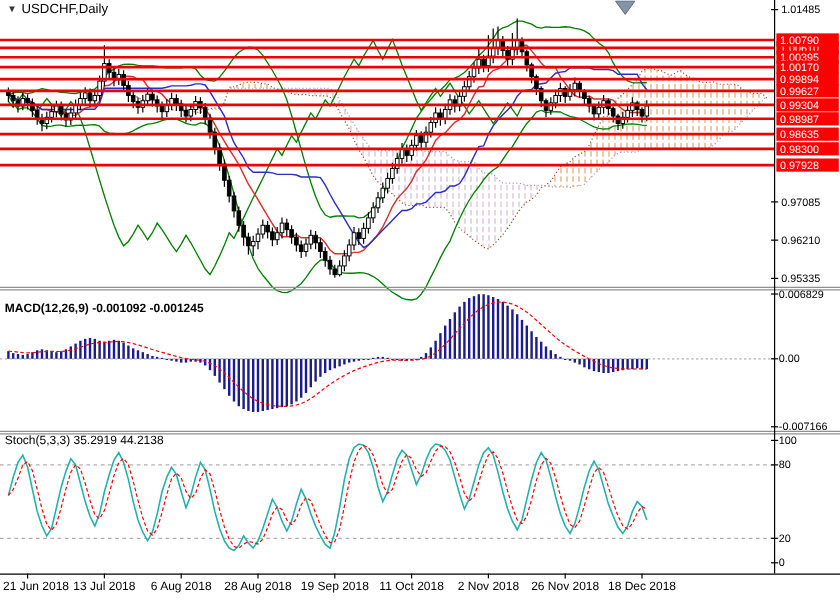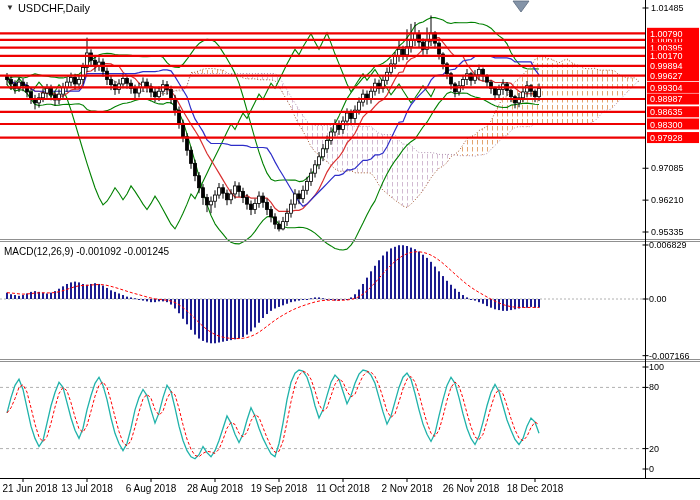--- a/index.html
+++ b/index.html
@@ -2,34 +2,35 @@
 <html><head>
 <meta charset="utf-8">
 <style>
   html,body{margin:0;padding:0;background:#fff;}
   .chart{position:relative;width:700px;height:500px;background:#fff;
          font-family:"Liberation Sans",sans-serif;overflow:hidden;}
   .title{position:absolute;top:2px;left:6px;font-size:11px;color:#000;
          display:flex;align-items:center;gap:4px;z-index:5;}
   .title .tri{font-size:8px;color:#333;line-height:1;}
   .indlabel{position:absolute;left:4px;font-size:10px;color:#000;z-index:5;white-space:nowrap;}
-  #macd-label{top:246px;}
+  #macd-label{top:252px;font-weight:bold;}
   #stoch-label{top:362px;}
   svg{position:absolute;top:0;left:0;}
   text{font-family:"Liberation Sans",sans-serif;}
 </style>
 </head>
 <body>
 
 <div class="chart">
   <div class="title">
     <span class="tri">▼</span>
     <span>USDCHF,Daily</span>
   </div>
   <div class="indlabel" id="macd-label">MACD(12,26,9) -0.001092 -0.001245</div>
+  <div class="indlabel" id="stoch-label">Stoch(5,3,3) 35.2919 44.2138</div>
   <svg id="cv" width="700" height="500" viewBox="0 0 700 500">
     <defs>
       <pattern id="hs" width="5" height="7" patternUnits="userSpaceOnUse">
         <path d="M2.5 0 V4.5" stroke="#e09a5f" stroke-width="1"></path>
       </pattern>
       <pattern id="ht" width="5" height="7" patternUnits="userSpaceOnUse">
         <path d="M2.5 0 V4.5" stroke="#cdb2cd" stroke-width="1"></path>
       </pattern>
     </defs>
     <g id="layer-panels">

